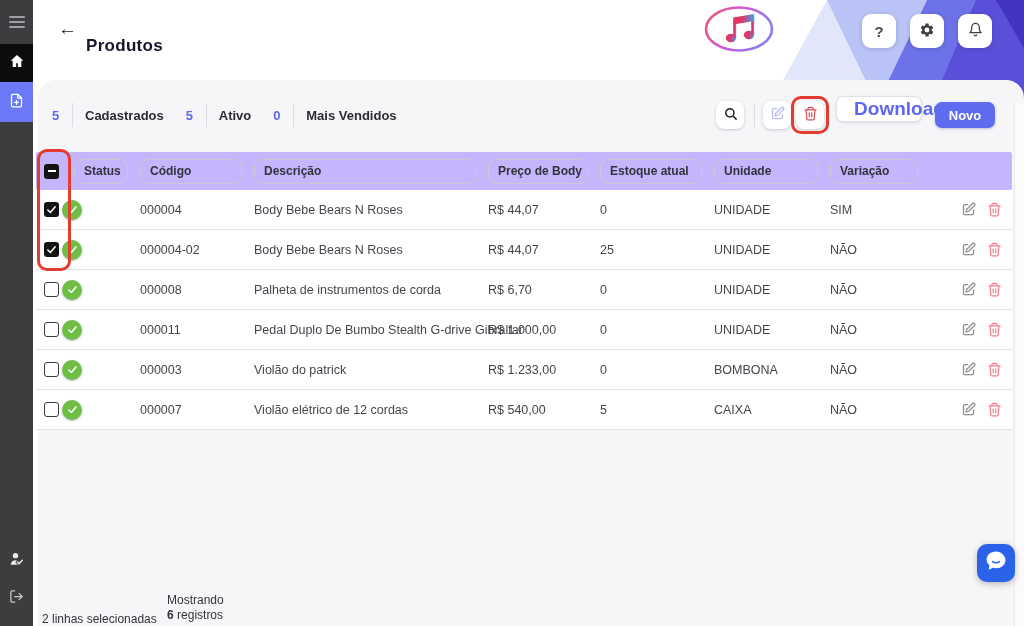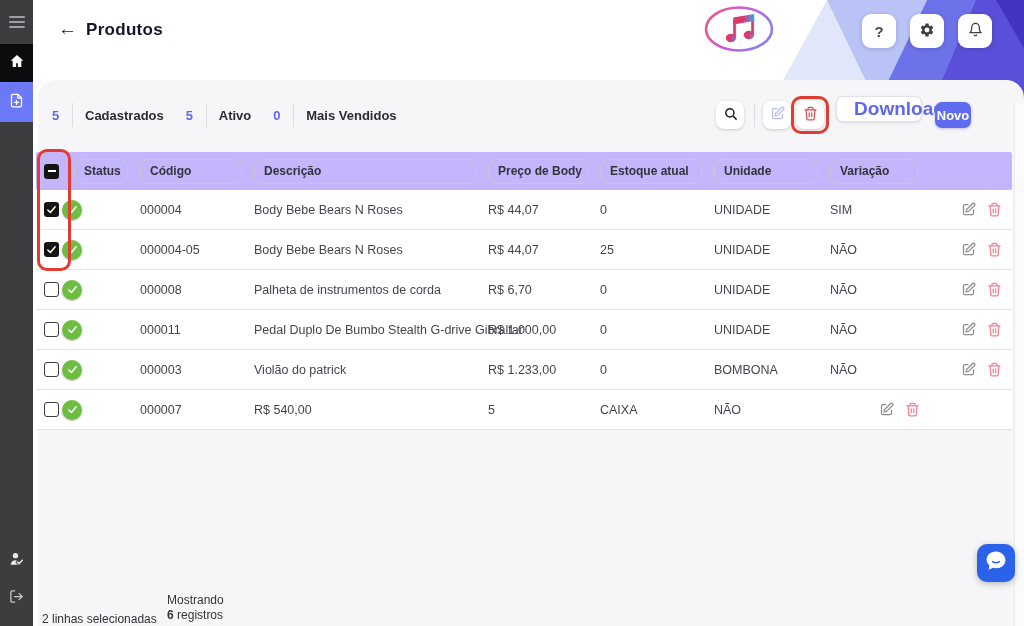--- a/index.html
+++ b/index.html
@@ -23,21 +23,21 @@
   .t2 { clip-path: polygon(137px 0px, 237px 0px, 187px 104px); background: #b9c3f6; }
   .t3 { clip-path: polygon(187px 104px, 237px 0px, 334px 0px, 334px 104px); background: #6d72e8; }
   .t4 { clip-path: polygon(286px 0px, 334px 0px, 334px 104px, 242px 104px); background: #5a4fd8; }
   .t5 { clip-path: polygon(306px 0px, 334px 0px, 334px 48px); background: #4334c0; }
 
   
   .panel { position: absolute; left: 38px; top: 80px; right: 0; bottom: 0; background: #f6f6f8; border-radius: 18px 18px 0 0; z-index: 2; }
 
   
   .hdr-back { position: absolute; left: 58px; top: 18px; font-size: 19px; color: #16172b; z-index: 3; cursor: pointer; }
-  .hdr-title { position: absolute; left: 86px; top: 20px; font-size: 17px; font-weight: bold; color: #14142b; letter-spacing: .3px; z-index: 3; }
+  .hdr-title { position: absolute; left: 86px; top: 36px; font-size: 17px; font-weight: bold; color: #14142b; letter-spacing: .3px; z-index: 3; }
   .logo { position: absolute; left: 702px; top: 4px; z-index: 3; }
   .hbtn { position: absolute; top: 14px; width: 34px; height: 34px; background: #fff; border-radius: 9px;
           box-shadow: 0 1px 4px rgba(40,40,80,.22); display: flex; align-items: center; justify-content: center;
           z-index: 3; color: #3f3f46; font-size: 15px; cursor: pointer; }
   .hbtn.help { left: 862px; font-weight: bold; color: #4a4a52; }
   .hbtn.settings { left: 910px; }
   .hbtn.bell { left: 958px; }
 
   
   .tabs { position: absolute; left: 52px; top: 101px; height: 28px; display: flex; align-items: center; z-index: 3; font-size: 13px; }
@@ -51,21 +51,21 @@
               box-shadow: 0 1px 3px rgba(40,40,80,.22); display: flex; align-items: center; justify-content: center;
               z-index: 3; cursor: pointer; }
   .btn-search { left: 716px; color: #1f1f26; }
   .tb-sep { position: absolute; left: 754px; top: 103px; width: 1px; height: 24px; background: #dcdce2; z-index: 3; }
   .btn-edit { left: 763px; color: #b7bdec; }
   .btn-del { left: 796px; color: #d65252; }
   .btn-download { position: absolute; left: 836px; top: 96px; width: 86px; height: 26px; background: #fff;
                   border: 1px solid #e0e0ec; border-radius: 7px; color: #5d68ee; font-weight: bold; font-size: 19px;
                   display: flex; align-items: center; justify-content: center; z-index: 3;
                   box-shadow: 0 1px 3px rgba(40,40,80,.12); cursor: pointer; padding-left: 41px; }
-  .btn-novo { position: absolute; left: 935px; top: 102px; width: 36px; height: 26px; background: #5f6cf0; border: none;
+  .btn-novo { position: absolute; left: 935px; top: 102px; width: 60px; height: 26px; background: #5f6cf0; border: none;
               border-radius: 7px; color: #fff; font-weight: bold; font-size: 13px; display: flex; align-items: center;
               justify-content: center; z-index: 3; box-shadow: 0 1px 3px rgba(60,60,140,.3); cursor: pointer; }
 
   
   .table { position: absolute; left: 36px; top: 152px; width: 976px; z-index: 3; }
   .thead, .trow { display: grid; grid-template-columns: 38px 66px 114px 234px 112px 114px 116px 100px 1fr; align-items: center; }
   .thead { background: #c4b5fd; height: 38px; border-radius: 2px; }
   .pill { border: 1px solid #c9c9cf; border-radius: 8px; height: 25px; line-height: 23px; padding: 0 9px;
           font-size: 12px; font-weight: bold; color: #33333b; margin-right: 12px; cursor: pointer; white-space: nowrap; overflow: hidden; }
   .trow { height: 40px; background: #fff; border-bottom: 1px solid #e3e3e6; font-size: 12.5px; color: #45454d; cursor: pointer; }
@@ -304,21 +304,21 @@
             <svg viewBox="0 0 24 24" width="11" height="11" fill="none" stroke="#fff" stroke-width="3.2" stroke-linecap="round" stroke-linejoin="round">
               <polyline points="4 13 9.5 18.5 20 6"></polyline>
             </svg>
           </span>
         </div>
       <div><span class="toggle"><span class="knob">
               <svg viewBox="0 0 24 24" width="11" height="11" fill="none" stroke="#fff" stroke-width="3" stroke-linecap="round" stroke-linejoin="round">
                 <polyline points="4 13 9.5 18.5 20 6"></polyline>
               </svg>
             </span></span></div>
-      <div class="cell">000004-05</div>
+      <div class="cell">000004-02</div>
       <div class="cell">Body Bebe Bears N Roses</div>
       <div class="cell">R$ 44,07</div>
       <div class="cell">25</div>
       <div class="cell">UNIDADE</div>
       <div class="cell">NÃO</div>
       <div class="act">
           <span class="aedit">
             <svg viewBox="0 0 24 24" width="15" height="15" fill="none" stroke="currentColor" stroke-width="2" stroke-linecap="round" stroke-linejoin="round">
               <path d="M11 4H6a2 2 0 0 0-2 2v12a2 2 0 0 0 2 2h12a2 2 0 0 0 2-2v-5"></path>
               <path d="M18.5 2.5a2.121 2.121 0 0 1 3 3L12 15l-4 1 1-4 9.5-9.5z"></path>
@@ -421,20 +421,21 @@
     <div class="trow">
       <div>
           <span class="cbx off"></span>
         </div>
       <div><span class="toggle"><span class="knob">
               <svg viewBox="0 0 24 24" width="11" height="11" fill="none" stroke="#fff" stroke-width="3" stroke-linecap="round" stroke-linejoin="round">
                 <polyline points="4 13 9.5 18.5 20 6"></polyline>
               </svg>
             </span></span></div>
       <div class="cell">000007</div>
+      <div class="cell">Violão elétrico de 12 cordas</div>
       <div class="cell">R$ 540,00</div>
       <div class="cell">5</div>
       <div class="cell">CAIXA</div>
       <div class="cell">NÃO</div>
       <div class="act">
           <span class="aedit">
             <svg viewBox="0 0 24 24" width="15" height="15" fill="none" stroke="currentColor" stroke-width="2" stroke-linecap="round" stroke-linejoin="round">
               <path d="M11 4H6a2 2 0 0 0-2 2v12a2 2 0 0 0 2 2h12a2 2 0 0 0 2-2v-5"></path>
               <path d="M18.5 2.5a2.121 2.121 0 0 1 3 3L12 15l-4 1 1-4 9.5-9.5z"></path>
             </svg>

